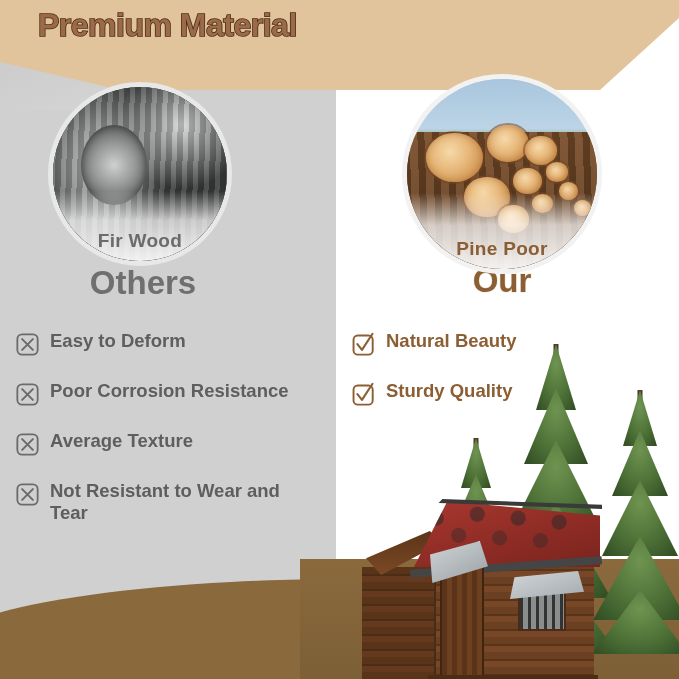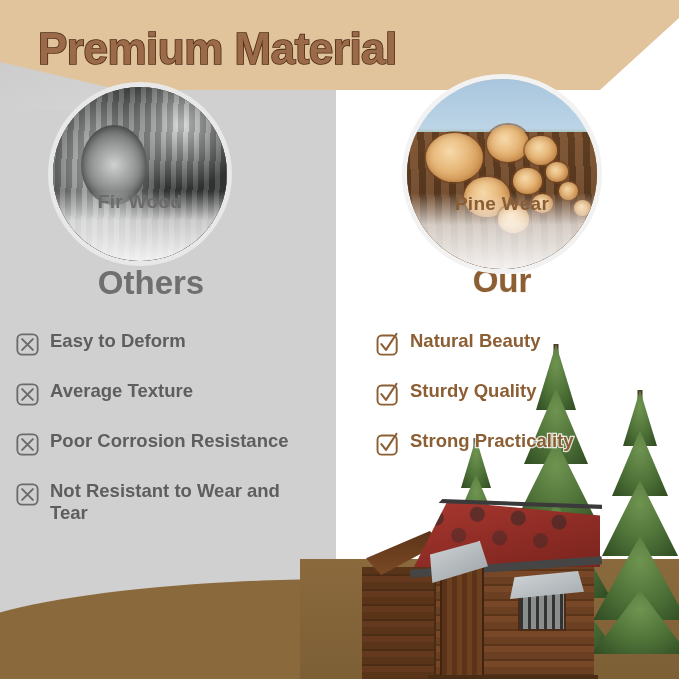--- a/index.html
+++ b/index.html
@@ -42,22 +42,22 @@
   }
   .bg-brown-light {
     position:absolute; left:-60px; bottom:-232px;
     width:820px; height:330px;
     background:#d9bf97;
     border-radius:50% 50% 0 0 / 78px 78px 0 0;
   }
 
   
   .title {
-    position:absolute; left:38px; top:24px;
-    font-size:44px; font-weight:bold;
+    position:absolute; left:38px; top:7px;
+    font-size:32px; font-weight:bold;
     letter-spacing:-0.5px;
     color:#9a6a49;
     -webkit-text-stroke:1.6px #4a2c17;
     paint-order: stroke fill;
     white-space:nowrap;
     z-index:8;
     text-align:center;
   }
 
   
@@ -115,43 +115,43 @@
   .le {
     position:absolute; border-radius:50%;
     background:radial-gradient(circle at 42% 38%, #f6d9a9 0%, #e8b97c 40%, #d49a58 70%, #b47a3f 100%);
     box-shadow:0 0 0 2px rgba(120,70,32,.55), inset 0 0 6px rgba(150,95,45,.5);
   }
 
   
   .circ-cap {
     position:absolute; left:0; right:0; bottom:0; height:40%;
     background:linear-gradient(rgba(255,255,255,0) 0%, rgba(255,255,255,.72) 42%, rgba(255,255,255,.93) 100%);
-    display:flex; align-items:flex-start; justify-content:center;
+    display:flex; align-items:flex-end; justify-content:center;
     padding-bottom:9px;
   }
   .cap-text { font-size:19px; font-weight:bold; letter-spacing:.3px; }
   .cap-fir  { color:#6b6b6b; }
   .cap-pine { color:#8a5d34; }
 
   
   .col-head {
     position:absolute; font-size:33px; font-weight:bold; z-index:6;
   }
-  .head-others { left:8px; top:264px; width:286px; text-align:center; color:#6f6f6f; }
+  .head-others { left:0; top:264px; width:286px; text-align:center; color:#6f6f6f; }
   .head-our {
     left:352px; top:262px; width:300px; text-align:center;
     color:#8c5e34;
     -webkit-text-stroke:1.1px #efe3d6;
     paint-order: stroke fill;
   }
 
   
   .col { position:absolute; z-index:6;margin-top:20px; }
   .col-left  { left:16px;  top:310px; width:320px; }
-  .col-right { left:376px; top:310px; width:300px; }
+  .col-right { left:352px; top:310px; width:300px; }
 
   .item { display:flex; align-items:flex-start; gap:11px; margin-bottom:24px; }
   .item:last-child { margin-bottom:0; }
 
   .box {
     flex:0 0 auto; position:relative;
     width:23px; height:23px; margin-top:3px;
   }
   .box svg { display:block; width:100%; height:100%; overflow:visible; }
 
@@ -279,21 +279,21 @@
         <div class="le" style="left:30%;top:36%;width:24%;height:28%;"></div>
         <div class="le" style="left:56%;top:30%;width:15%;height:18%;"></div>
         <div class="le" style="left:73%;top:26%;width:12%;height:14%;"></div>
         <div class="le" style="left:48%;top:56%;width:16%;height:19%;"></div>
         <div class="le" style="left:66%;top:48%;width:11%;height:13%;"></div>
         <div class="le" style="left:80%;top:40%;width:10%;height:12%;"></div>
         <div class="le" style="left:88%;top:52%;width:9%;height:11%;"></div>
       </div>
     </div>
     <div class="circ-cap">
-      <span class="cap-text cap-pine">Pine Wear</span>
+      <span class="cap-text cap-pine">Pine Poor</span>
     </div>
   </div>
 
   <div class="scene">
     <div class="ground"></div>
 
     <div class="tree" style="left:196px; top:14px; width:120px; height:300px;">
       <div class="trunk"></div>
       <div class="tier" style="top:0;   width:40px;  height:66px;"></div>
       <div class="tier" style="top:44px; width:64px; height:76px;"></div>
@@ -349,30 +349,30 @@
       </span>
       <span class="item-label lbl-others">Easy to Deform</span>
     </div>
     <div class="item">
       <span class="box">
         <svg viewBox="0 0 24 24">
             <rect x="1.4" y="1.4" width="21.2" height="21.2" rx="5" ry="5" fill="none" stroke="#6b6b6b" stroke-width="1.9"></rect>
             <path d="M6.4 6.4 L17.6 17.6 M17.6 6.4 L6.4 17.6" stroke="#6b6b6b" stroke-width="2.1" stroke-linecap="round"></path>
           </svg>
       </span>
-      <span class="item-label lbl-others">Average Texture</span>
+      <span class="item-label lbl-others">Poor Corrosion Resistance</span>
     </div>
     <div class="item">
       <span class="box">
         <svg viewBox="0 0 24 24">
             <rect x="1.4" y="1.4" width="21.2" height="21.2" rx="5" ry="5" fill="none" stroke="#6b6b6b" stroke-width="1.9"></rect>
             <path d="M6.4 6.4 L17.6 17.6 M17.6 6.4 L6.4 17.6" stroke="#6b6b6b" stroke-width="2.1" stroke-linecap="round"></path>
           </svg>
       </span>
-      <span class="item-label lbl-others">Poor Corrosion Resistance</span>
+      <span class="item-label lbl-others">Average Texture</span>
     </div>
     <div class="item">
       <span class="box">
         <svg viewBox="0 0 24 24">
             <rect x="1.4" y="1.4" width="21.2" height="21.2" rx="5" ry="5" fill="none" stroke="#6b6b6b" stroke-width="1.9"></rect>
             <path d="M6.4 6.4 L17.6 17.6 M17.6 6.4 L6.4 17.6" stroke="#6b6b6b" stroke-width="2.1" stroke-linecap="round"></path>
           </svg>
       </span>
       <span class="item-label lbl-others" style="max-width:242px;">Not Resistant to Wear and Tear</span>
     </div>
@@ -390,24 +390,15 @@
     </div>
     <div class="item">
       <span class="box">
         <svg viewBox="0 0 24 24">
             <rect x="1.6" y="2.6" width="20" height="20" rx="4.4" ry="4.4" fill="none" stroke="#8b5e33" stroke-width="2"></rect>
             <path d="M5.6 11.6 L10.4 17.6 L21.4 0.8" fill="none" stroke="#8b5e33" stroke-width="2.2" stroke-linecap="round" stroke-linejoin="round"></path>
           </svg>
       </span>
       <span class="item-label lbl-our">Sturdy Quality</span>
     </div>
-    <div class="item">
-      <span class="box">
-        <svg viewBox="0 0 24 24">
-            <rect x="1.6" y="2.6" width="20" height="20" rx="4.4" ry="4.4" fill="none" stroke="#8b5e33" stroke-width="2"></rect>
-            <path d="M5.6 11.6 L10.4 17.6 L21.4 0.8" fill="none" stroke="#8b5e33" stroke-width="2.2" stroke-linecap="round" stroke-linejoin="round"></path>
-          </svg>
-      </span>
-      <span class="item-label lbl-our" style="white-space:nowrap;">Strong Practicality</span>
-    </div>
   </div>
 
 </div>
 
 </body></html>

